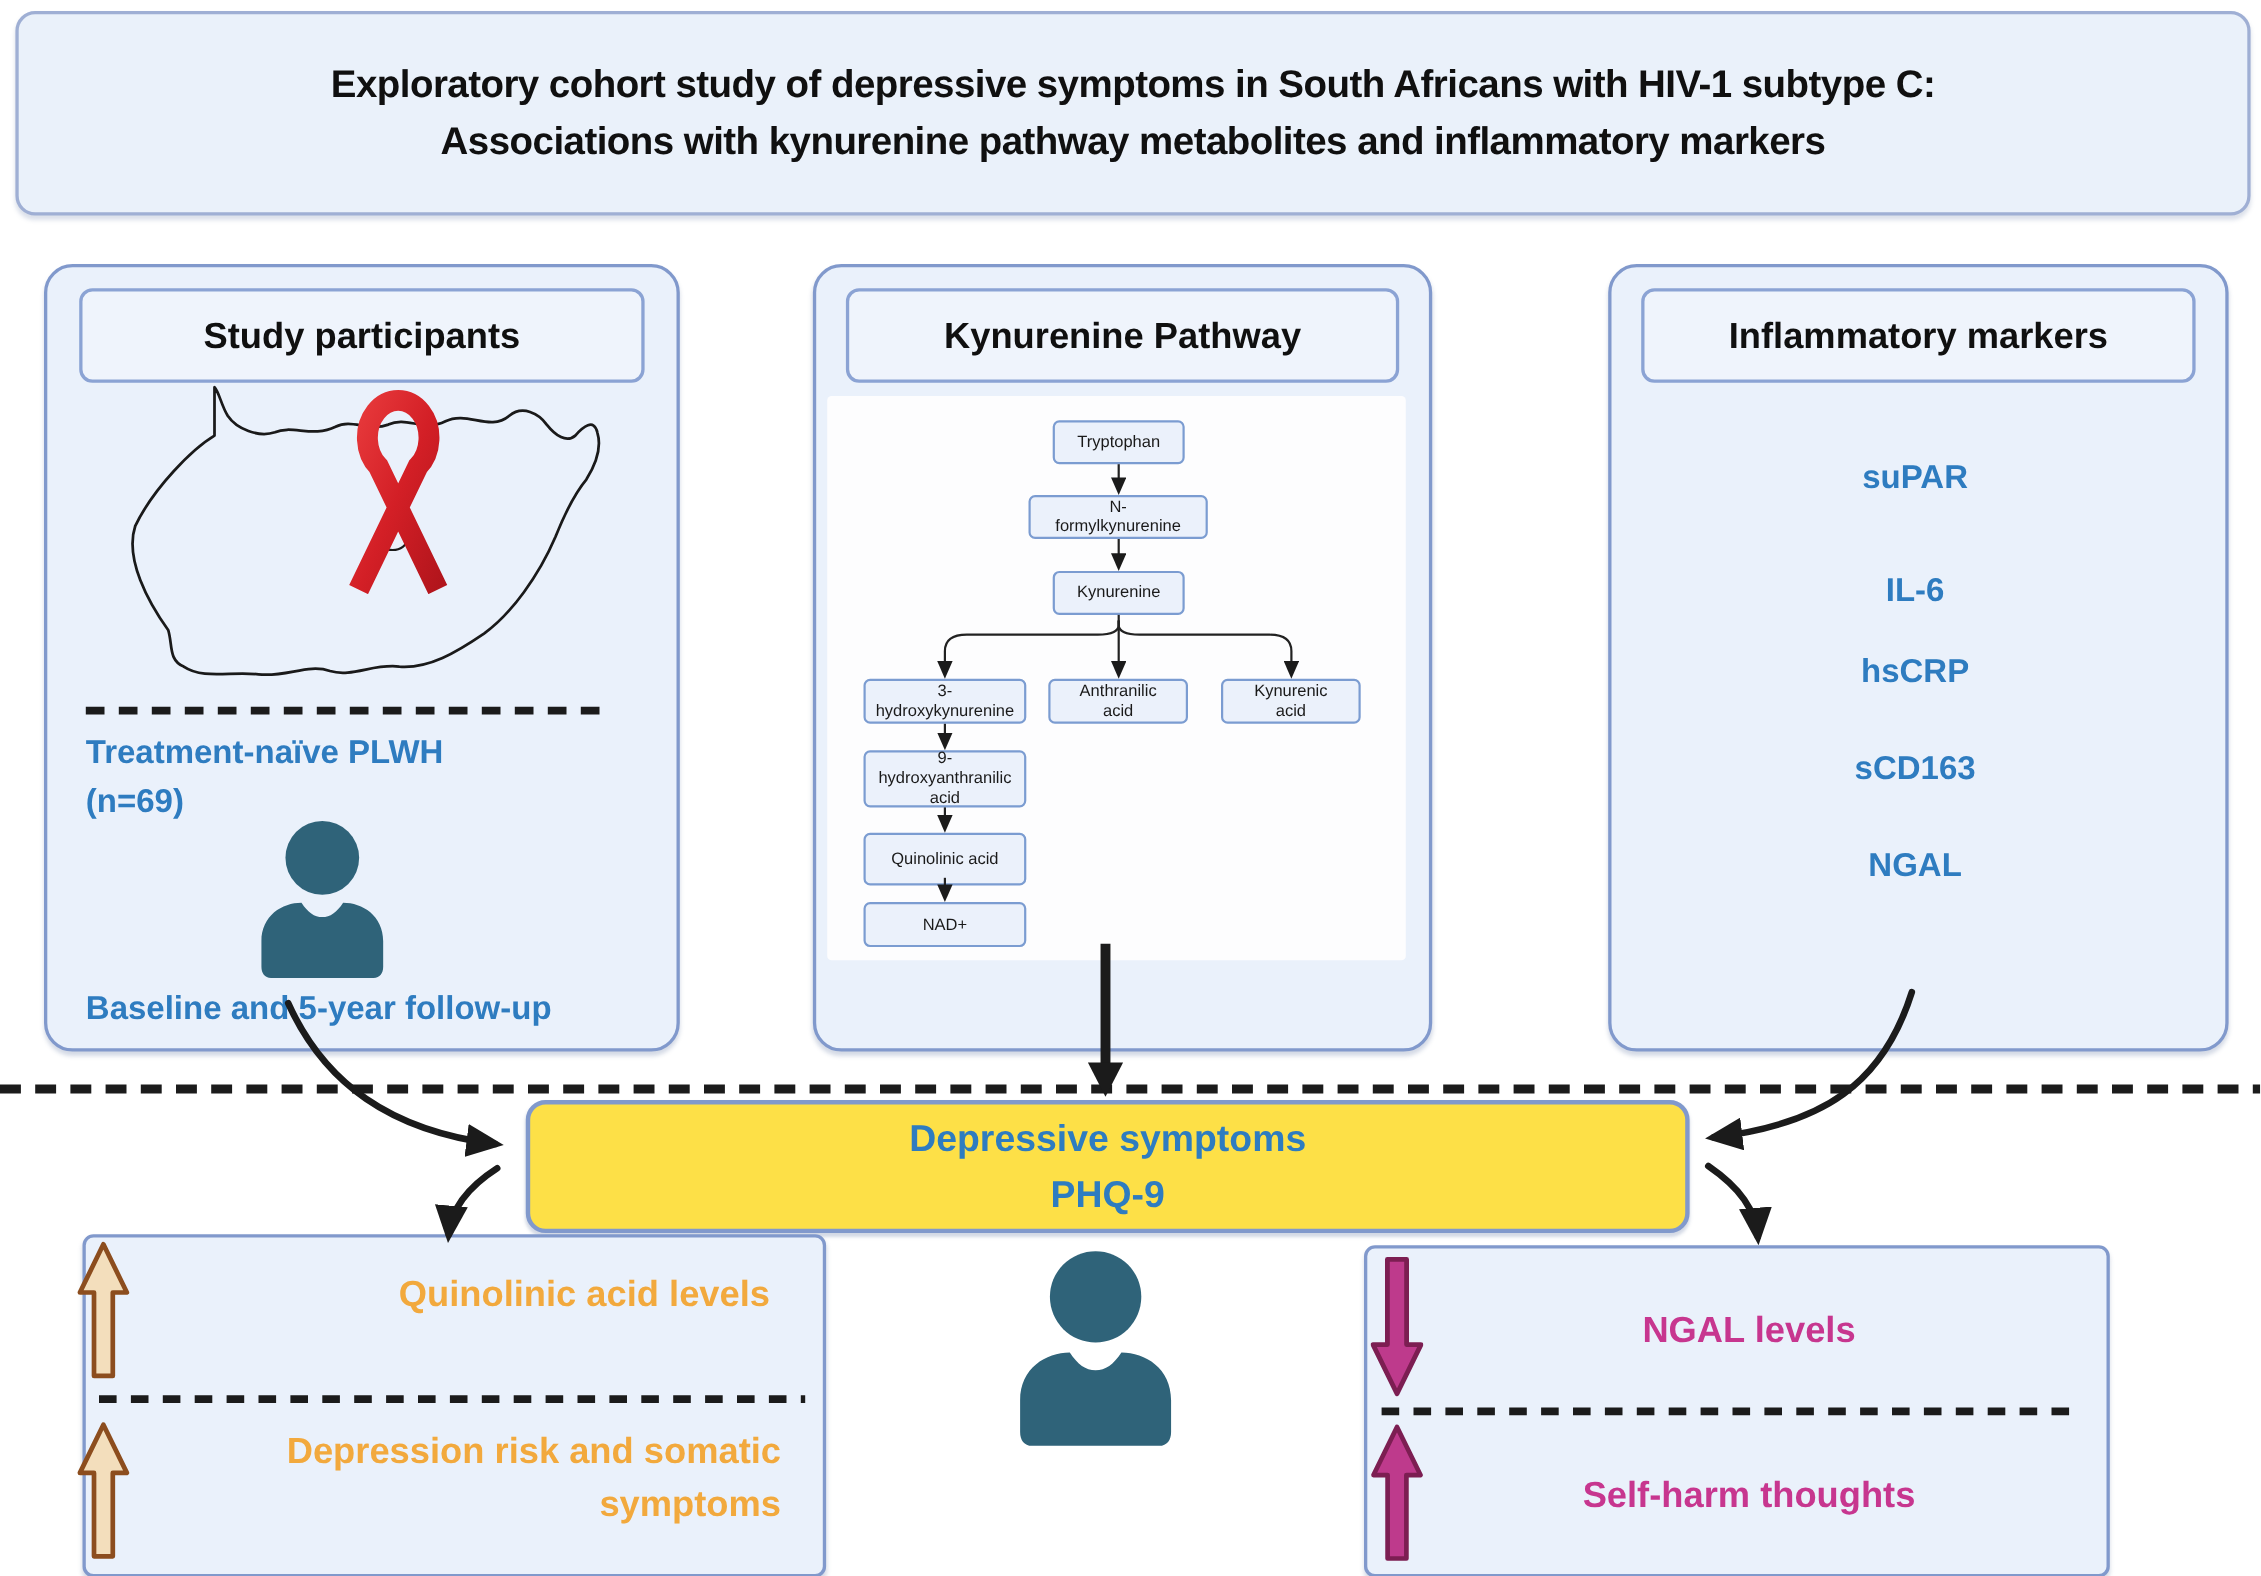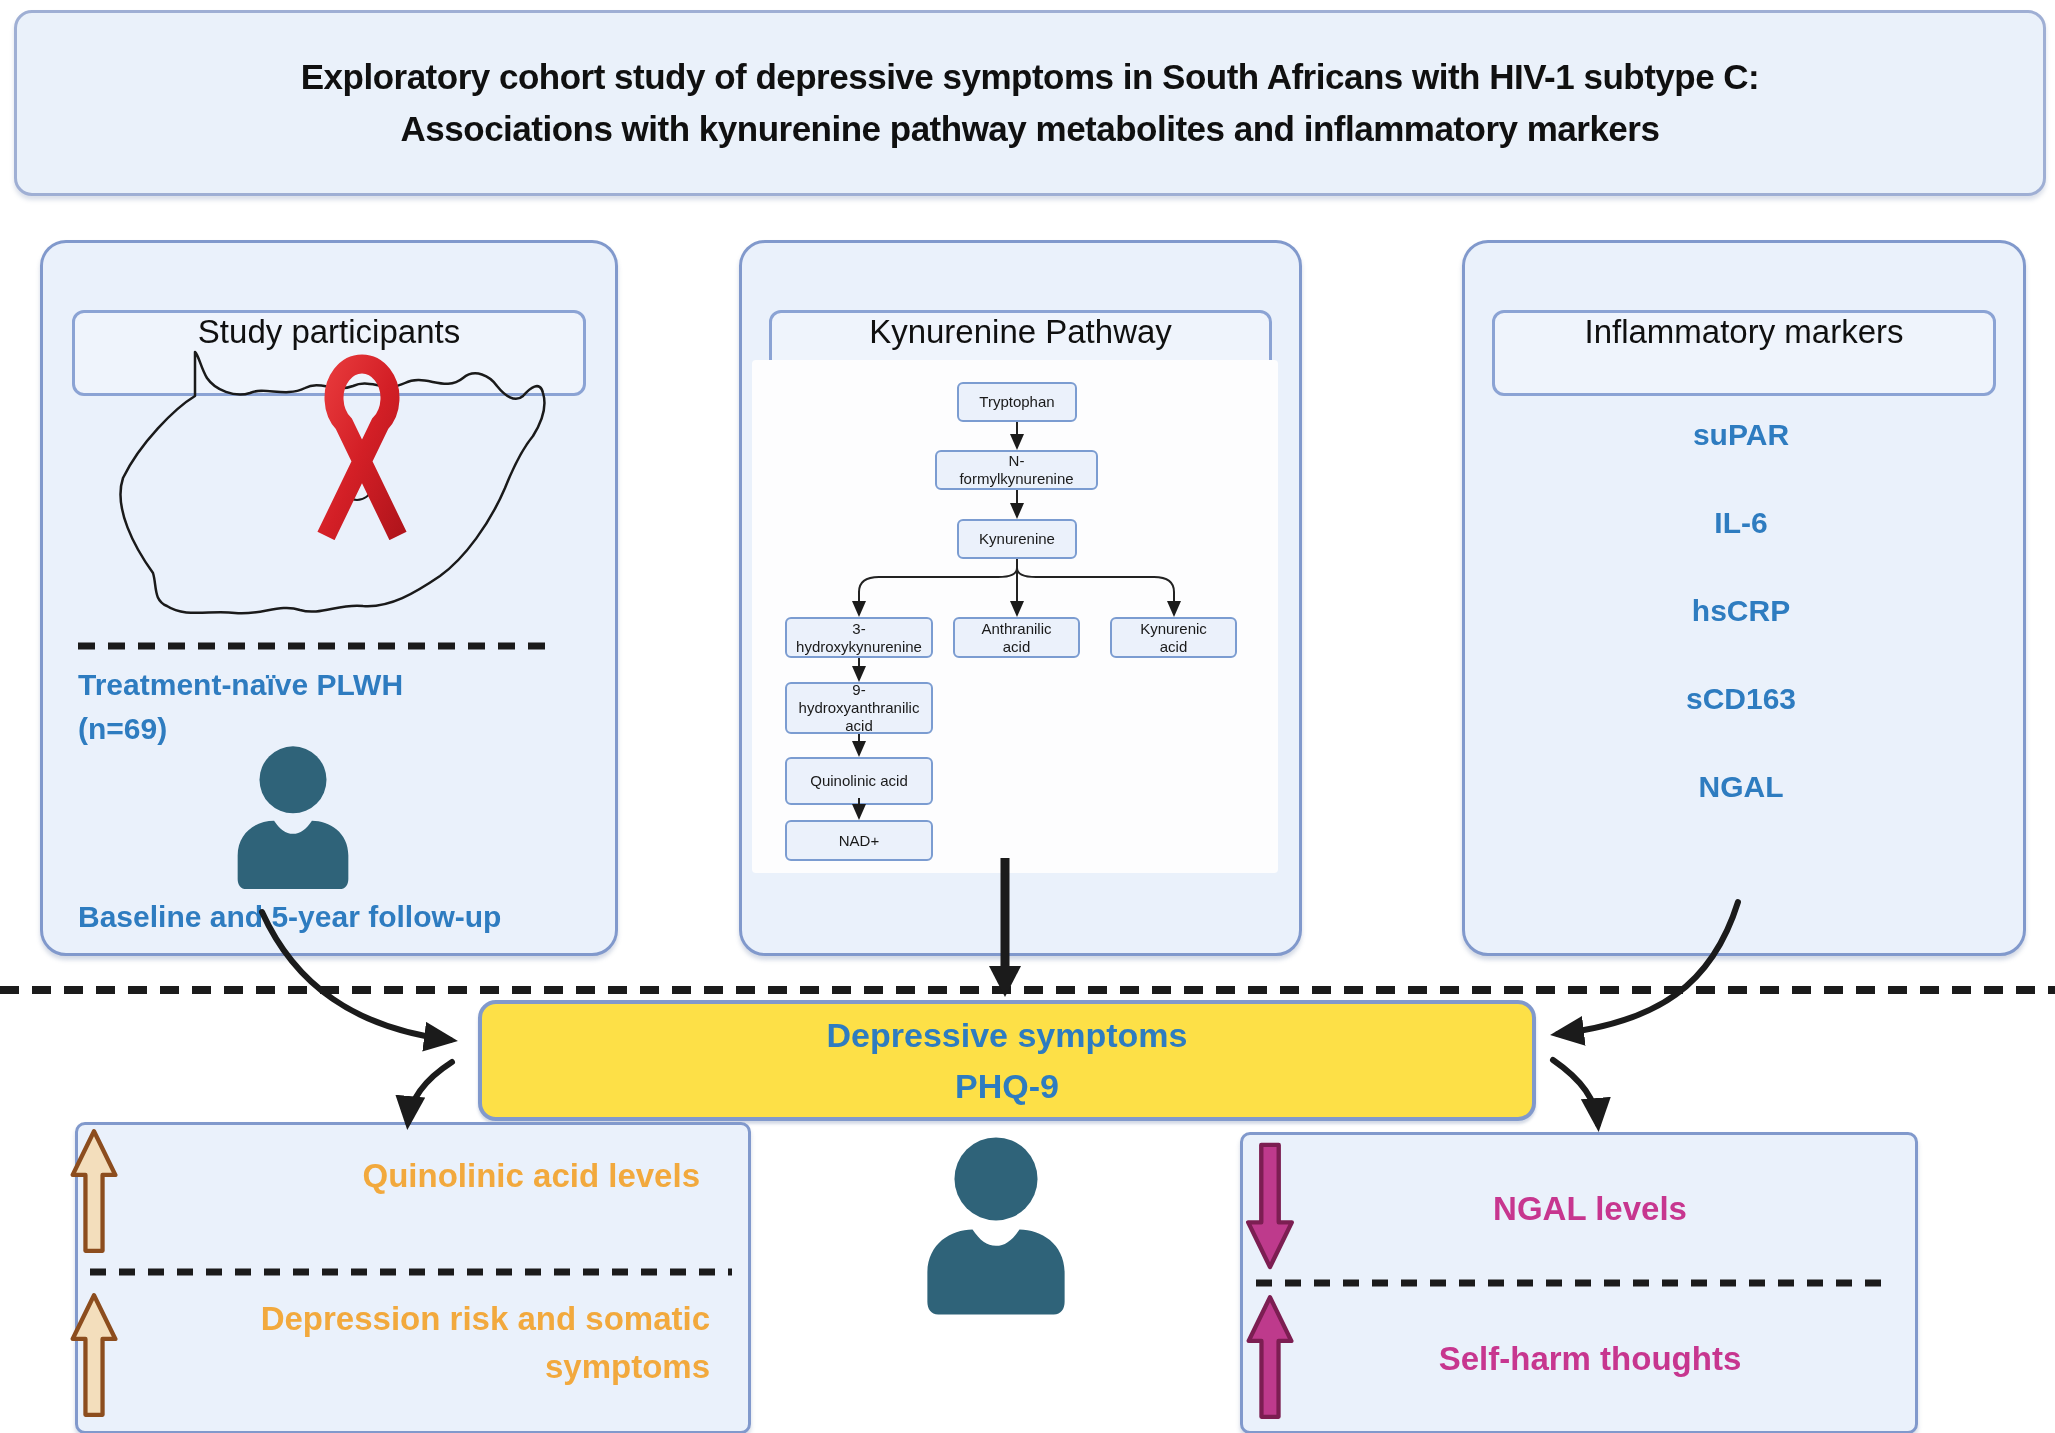--- a/index.html
+++ b/index.html
@@ -14,22 +14,22 @@
     display:flex;flex-direction:column;align-items:center;justify-content:center;
     box-shadow:0 4px 4px rgba(110,130,170,.25);
   }
   .title-line{font-size:35px;font-weight:bold;color:#101010;line-height:1.5;text-align:center;letter-spacing:-.5px;}
   .panel{
     background:#eaf1fb;border:3px solid #8199cc;border-radius:26px;
     box-shadow:0 4px 4px rgba(110,130,170,.3);
   }
   .panel-header{
     background:#eff4fc;border:3px solid #8ba3d4;border-radius:12px;
-    display:flex;justify-content:center;
-    font-size:33px;font-weight:normal;color:#101010;margin-top:48px;
+    display:flex;align-items:center;justify-content:center;
+    font-size:33px;font-weight:bold;color:#101010;
   }
   .blue-note{font-size:30px;font-weight:bold;color:#2e7cc0;}
   .marker-item{font-size:30px;font-weight:bold;color:#2e7cc0;text-align:center;width:498px;}
   .white-area{background:#fdfdfe;border-radius:4px;}
   .flow-node{
     background:#ebf1fb;border:2px solid #7b9cd1;border-radius:6px;
     display:flex;align-items:center;justify-content:center;text-align:center;
     font-size:15px;color:#1a1a1a;line-height:1.2;padding:18px;box-sizing:border-box;
   }
   .phq-box{
@@ -122,21 +122,21 @@
   <div class="abs flow-node" style="left:1110px;top:617px;width:127px;height:41px;">Kynurenic acid</div>
   <div class="abs flow-node" style="left:785px;top:682px;width:148px;height:52px;">9-hydroxyanthranilic acid</div>
   <div class="abs flow-node" style="left:785px;top:757px;width:148px;height:48px;">Quinolinic acid</div>
   <div class="abs flow-node" style="left:785px;top:820px;width:148px;height:41px;">NAD+</div>
 
   <div class="abs panel" style="left:1462px;top:240px;width:558px;height:710px;"></div>
   <div class="abs panel-header" style="left:1492px;top:262px;width:498px;height:80px;">
     <span>Inflammatory markers</span>
   </div>
   <div class="abs marker-item" style="left:1492px;top:418px;">suPAR</div>
-  <div class="abs marker-item" style="left:1492px;top:506px;">IL-6</div>
+  <div class="abs marker-item" style="left:1492px;top:520px;">IL-6</div>
   <div class="abs marker-item" style="left:1492px;top:594px;">hsCRP</div>
   <div class="abs marker-item" style="left:1492px;top:682px;">sCD163</div>
   <div class="abs marker-item" style="left:1492px;top:770px;">NGAL</div>
 
   <div class="abs phq-box">
     <div class="phq-line">Depressive symptoms</div>
     <div class="phq-line">PHQ-9</div>
   </div>
 
   <div class="abs result-box" style="left:75px;top:1122px;width:670px;height:306px;"></div>

